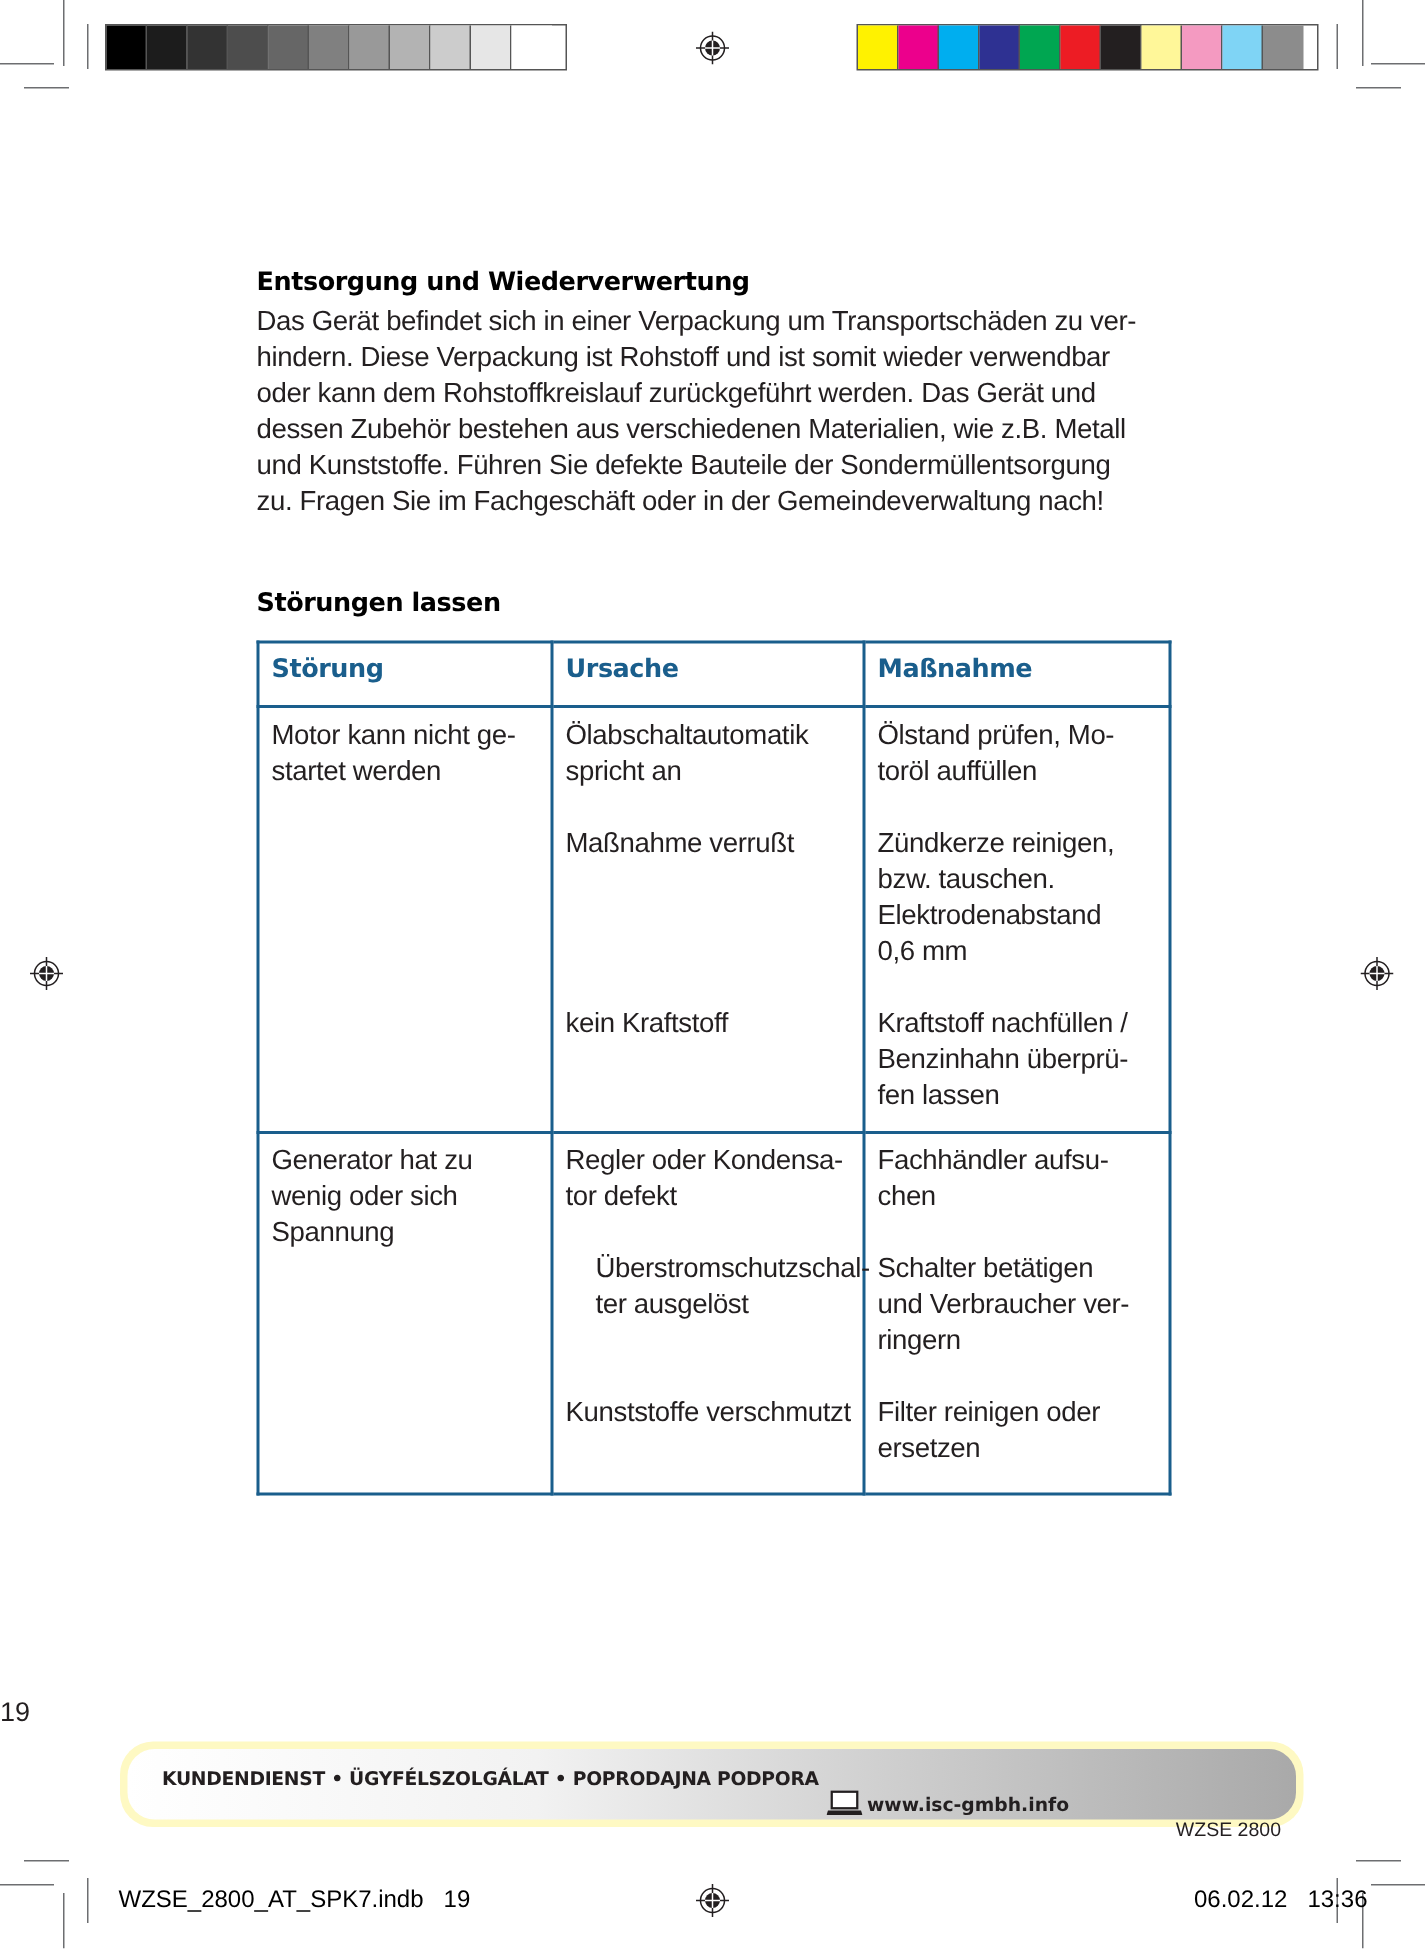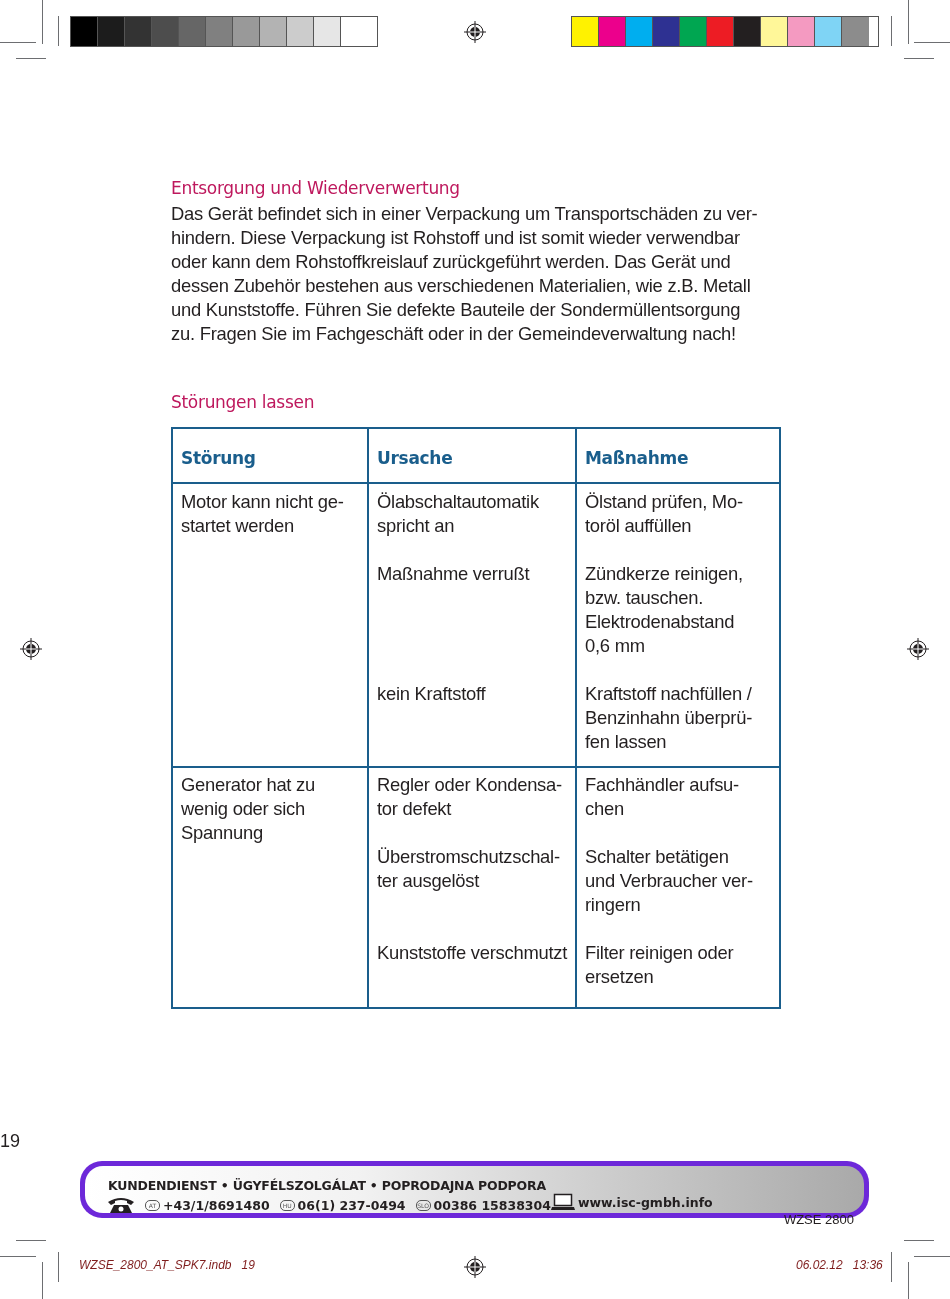--- a/index.html
+++ b/index.html
@@ -14,63 +14,63 @@
   
   .colorbar { position: absolute; top: 16px; height: 31px; display: flex;
               border: 1px solid #555; box-sizing: border-box; }
   .colorbar .sw { width: 27px; height: 100%; border-right: 1px solid #555; box-sizing: border-box; }
   .colorbar .sw:last-child { border-right: none; }
   #gray-bar { left: 70px; width: 308px; }
   #cmyk-bar { left: 571px; width: 308px; }
 
   
   .reg { position: absolute; width: 22px; height: 22px; }
-  .section-title { font-family: "DejaVu Sans", sans-serif; font-weight: normal;
-                   color: #be185d; font-size: 17px; margin: 0; letter-spacing: -0.3px; }
+  .section-title { font-family: "DejaVu Sans", sans-serif; font-weight: bold;
+                   color: #000000; font-size: 17px; margin: 0; letter-spacing: -0.3px; }
   #sec1-title { position: absolute; top: 178px; left: 171px; }
   #sec1-body { position: absolute; top: 202px; left: 171px; width: 610px;
                font-family: "Liberation Sans", sans-serif; font-size: 18.4px; line-height: 23.9px;
                margin: 0; letter-spacing: -0.25px; }
   #sec2-title { position: absolute; top: 392px; left: 171px; }
 
   table.trouble { position: absolute; top: 427px; left: 171px; width: 608px;
                   border-collapse: collapse; table-layout: fixed;
                   font-family: "Liberation Sans", sans-serif; font-size: 18.4px; line-height: 24px; }
   table.trouble td, table.trouble th { border: 2px solid #1a5e8c; vertical-align: top;
                   padding: 5px 7px 0 8px; text-align: left; letter-spacing: -0.25px; }
   table.trouble th { height: 36px; color: #1a5e8c; font-family: "DejaVu Sans", sans-serif;
-                  font-size: 17px; font-weight: bold; padding-top: 17px; letter-spacing: -0.3px; }
+                  font-size: 17px; font-weight: bold; padding-top: 5px; letter-spacing: -0.3px; }
   col.c1 { width: 196px; } col.c2 { width: 208px; } col.c3 { width: 204px; }
   .entry { margin: 0; white-space: pre-line; }
   .gap1 { height: 24px; }
   tr.r1 td { height: 276px; padding-top: 6px; }
   tr.r2 td { height: 234px; padding-top: 5px; }
 
   #page-number { position: absolute; top: 1131px; left: 0; width: 950px; text-align: left;
                  font-family: "Liberation Sans", sans-serif; font-size: 18px; }
 
   
   .band { position: absolute; left: 80px; top: 1161px; width: 789px; height: 57px;
-          border-radius: 22px; background: #6d28d9; box-sizing: border-box; }
+          border-radius: 22px; background: #fef9c3; box-sizing: border-box; }
   .band-inner { position: absolute; left: 5px; top: 5px; right: 5px; bottom: 5px; border-radius: 18px;
           background: linear-gradient(90deg, #ffffff 0%, #f2f2f2 35%, #cfcfcf 65%, #a9a9a9 100%); }
   .band-title { position: absolute; left: 23px; top: 12px; font-family: "DejaVu Sans", sans-serif;
           font-weight: bold; font-size: 12.5px; color: #231f20; letter-spacing: -0.2px; white-space: nowrap; }
   .band-row { position: absolute; left: 22px; top: 30px; display: flex; align-items: center;
           font-family: "DejaVu Sans", sans-serif; font-weight: bold; font-size: 12.5px; white-space: nowrap; }
   .cc { display: inline-block; width: 13px; height: 9px; border: 1px solid #555; border-radius: 5px;
         font-size: 6px; line-height: 9px; text-align: center; color: #555; margin: 0 3px 0 8px; font-weight: normal; }
   .phone { margin-right: 2px; }
   .web { position: absolute; left: 466px; top: 27px; display: flex; align-items: center;
          font-family: "DejaVu Sans", sans-serif; font-weight: bold; font-size: 12.5px; }
   .model { position: absolute; right: 10px; top: 20px; font-family: "Liberation Sans", sans-serif;
          font-size: 13px; color: #231f20; margin-top: 26px; }
 
   .slug { position: absolute; top: 1258px; font-family: "Liberation Sans", sans-serif;
-          font-size: 12px; color: #7f1d1d; font-style: italic; }
+          font-size: 16px; color: #000000; }
 </style>
 </head>
 <body>
 
 <div class="crop v" style="left:42px;top:0;height:44px;"></div>
 <div class="crop h" style="left:0;top:42px;width:36px;"></div>
 <div class="crop h" style="left:16px;top:58px;width:30px;"></div>
 <div class="crop v" style="left:58px;top:16px;height:30px;"></div>
 <div class="crop v" style="left:908px;top:0;height:44px;"></div>
 <div class="crop h" style="left:914px;top:42px;width:36px;"></div>
@@ -200,21 +200,21 @@
     <tr class="r2">
       <td>
         <p class="entry">Generator hat zu
 wenig oder sich
 Spannung</p>
       </td>
       <td>
         <p class="entry">Regler oder Kondensa-
 tor defekt</p>
         <div class="gap1"></div>
-        <p class="entry" style="height:72px;">Überstromschutzschal-
+        <p class="entry" style="height:72px;margin-left:20px;">Überstromschutzschal-
 ter ausgelöst</p>
         <div class="gap1"></div>
         <p class="entry">Kunststoffe verschmutzt</p>
       </td>
       <td>
         <p class="entry">Fachhändler aufsu-
 chen</p>
         <div class="gap1"></div>
         <p class="entry" style="height:72px;">Schalter betätigen
 und Verbraucher ver-
@@ -225,33 +225,20 @@
       </td>
     </tr>
   </tbody>
 </table>
 
 <div id="page-number">19</div>
 
 <div class="band">
   <div class="band-inner">
     <div class="band-title">KUNDENDIENST • ÜGYFÉLSZOLGÁLAT •  POPRODAJNA PODPORA</div>
-    <div class="band-row">
-      <svg class="phone" width="28" height="18" viewBox="0 0 28 18">
-        <path d="M1 6 Q14 -2 27 6 L24 9 L20 7 L20 5 Q14 3 8 5 L8 7 L4 9 Z" fill="#231f20"></path>
-        <path d="M7 9 L21 9 L25 17 L3 17 Z" fill="#231f20"></path>
-        <circle cx="14" cy="13" r="2.5" fill="#fff"></circle>
-      </svg>
-      <span class="cc">AT</span>
-      <span>+43/1/8691480</span>
-      <span class="cc" style="margin-left:10px;">HU</span>
-      <span>06(1) 237-0494</span>
-      <span class="cc" style="margin-left:10px;">SLO</span>
-      <span>00386 15838304</span>
-    </div>
     <div class="web">
       <svg width="24" height="18" viewBox="0 0 24 18" style="margin-right:3px;">
         <rect x="3.5" y="1.5" width="17" height="11" fill="#fff" stroke="#231f20" stroke-width="1.5"></rect>
         <path d="M1 14 L23 14 L24 17 L0 17 Z" fill="#231f20"></path>
       </svg>
       <span>www.isc-gmbh.info</span>
     </div>
     <div class="model">WZSE 2800</div>
   </div>
 </div>

